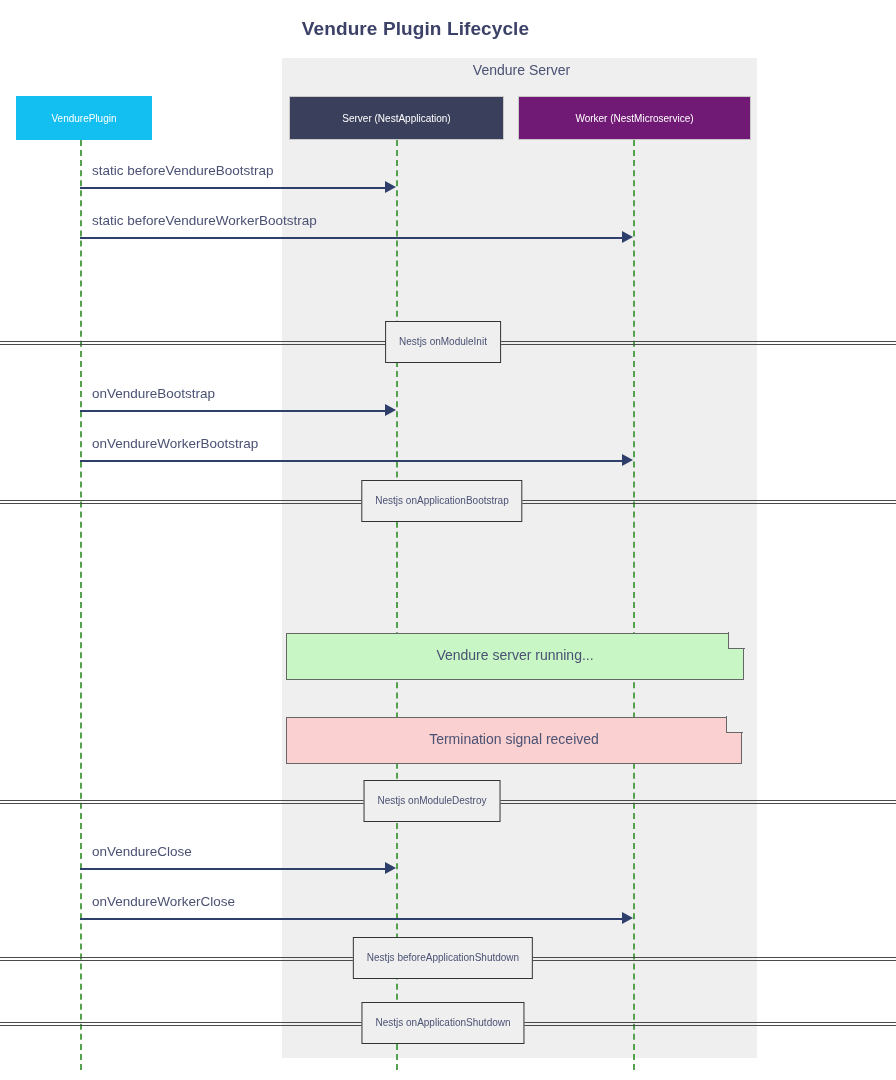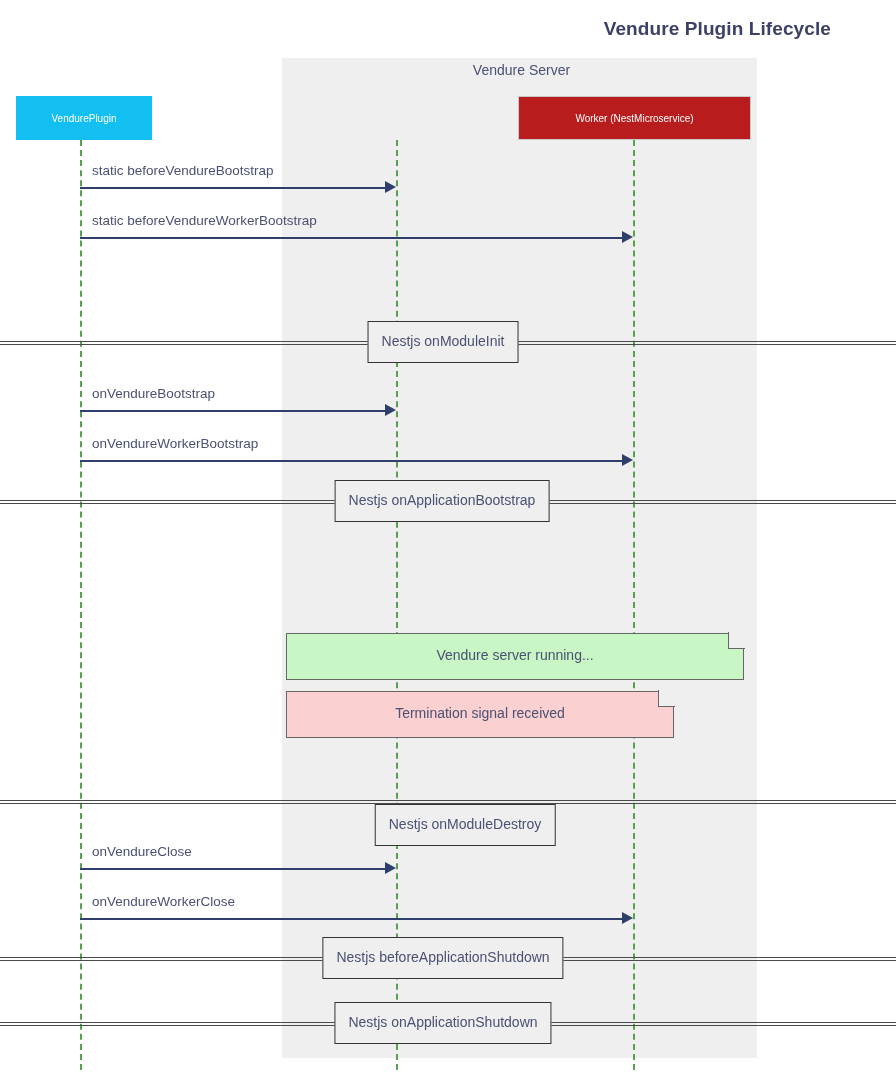--- a/index.html
+++ b/index.html
@@ -17,21 +17,21 @@
     position: relative;
     width: 896px;
     height: 1080px;
     background: #ffffff;
   }
   .title {
     position: absolute;
     left: 0;
     top: 18px;
     width: 831px;
-    text-align: right;
+    text-align: center;
     font-size: 19px;
     font-weight: bold;
     color: #3b4167;
     letter-spacing: 0.1px;
   }
   
   .group-panel {
     position: absolute;
     left: 282px;
     top: 58px;
@@ -74,21 +74,21 @@
     width: 215px;
     height: 44px;
     background: #3a3f5c;
     border-color: #c9c9c9;
   }
   .actor.worker {
     left: 518px;
     top: 96px;
     width: 233px;
     height: 44px;
-    background: #b91c1c;
+    background: #701a75;
     border-color: #c9c9c9;
   }
   
   .lifeline {
     position: absolute;
     top: 140px;
     width: 0;
     height: 930px;
     border-left: 2px dashed #56a14e;
   }
@@ -140,21 +140,21 @@
   .divider .box {
     position: absolute;
     top: -20px;
     transform: translateX(-50%);
     box-sizing: border-box;
     background: #efefef;
     border: 1.5px solid #333333;
     height: 42px;
     line-height: 39px;
     padding: 0 13px;
-    font-size: 14px;
+    font-size: 10px;
     color: #4a5173;
     white-space: nowrap;
     text-align: center;
   }
   
   .note {
     position: absolute;
     box-sizing: border-box;
     font-size: 14px;
     color: #4a5173;
@@ -196,20 +196,23 @@
 <div id="diagram">
 
   <div class="title">Vendure Plugin Lifecycle</div>
 
   <div class="group-panel"></div>
   <div class="group-label">Vendure Server</div>
 
   <div class="actor plugin">
     <span>VendurePlugin</span>
   </div>
+  <div class="actor server">
+    <span>Server (NestApplication)</span>
+  </div>
   <div class="actor worker">
     <span>Worker (NestMicroservice)</span>
   </div>
 
   <div class="lifeline" style="left:80px;"></div>
   <div class="lifeline" style="left:396px;"></div>
   <div class="lifeline" style="left:633px;"></div>
 
   <div class="msg" style="left:80px; top:187px;">
     <div class="line" style="width:311px;"></div>
@@ -244,29 +247,29 @@
     <div class="rule"></div>
     <div class="box" style="left:442px;">Nestjs onApplicationBootstrap</div>
   </div>
 
   <div class="note green" style="left:286px; top:601px; width:458px;margin-top:32px;">
     <div class="body"></div>
     <div class="fold"></div>
     <div class="txt">Vendure server running...</div>
   </div>
 
-  <div class="note red" style="left:286px; top:691px; width:388px;text-align:center;">
+  <div class="note red" style="left:286px; top:717px; width:456px;text-align:center;">
     <div class="body"></div>
     <div class="fold"></div>
     <div class="txt">Termination signal received</div>
   </div>
 
   <div class="divider" style="top:800px;">
     <div class="rule"></div>
-    <div class="box" style="left:465px;margin-top:24px;">Nestjs onModuleDestroy</div>
+    <div class="box" style="left:432px;">Nestjs onModuleDestroy</div>
   </div>
 
   <div class="msg" style="left:80px; top:868px;">
     <div class="line" style="width:311px;"></div>
     <div class="head" style="left:305px;"></div>
     <div class="label" style="left:12px;">onVendureClose</div>
   </div>
 
   <div class="msg" style="left:80px; top:918px;">
     <div class="line" style="width:548px;"></div>

